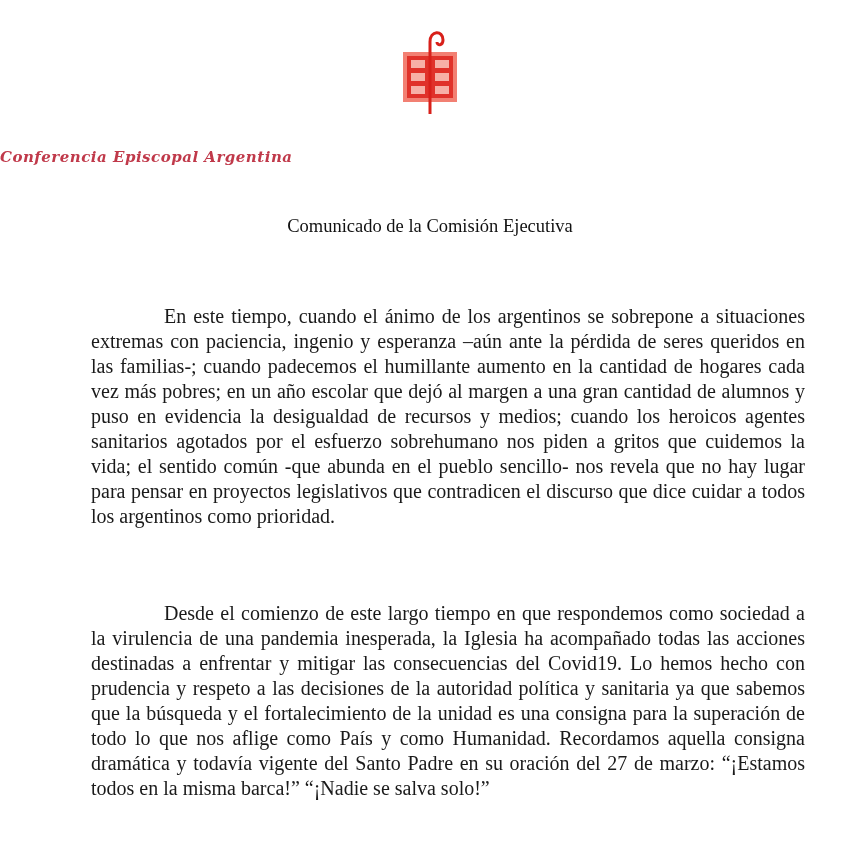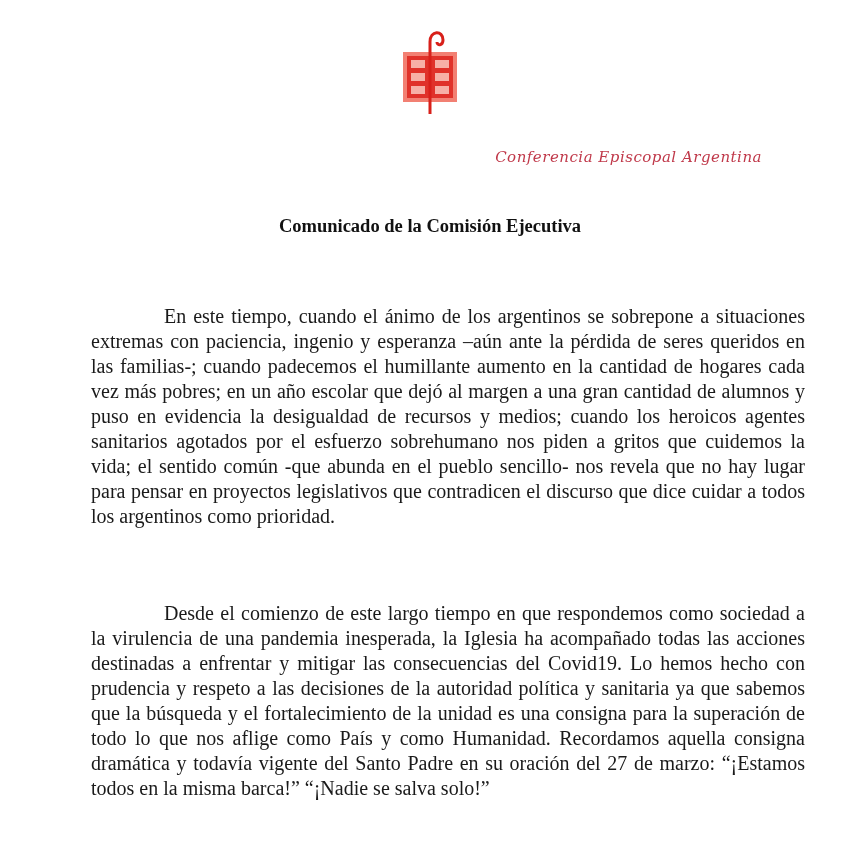--- a/index.html
+++ b/index.html
@@ -1,19 +1,19 @@
 <!DOCTYPE html>
 <html><head>
 <meta charset="utf-8">
 <style>
   html, body { margin: 0; padding: 0; background: #ffffff; }
   body { width: 860px; height: 860px; overflow: hidden; position: relative; font-family: "Liberation Serif", "DejaVu Serif", serif; color: #1a1a1a; }
   .logo { position: absolute; left: 393px; top: 28px; width: 74px; height: 88px; }
-  .brand { position: absolute; left: 0; width: 762px; top: 148px; text-align: right; font-family: "DejaVu Serif", serif; font-style: italic; font-size: 15px; color: #c0394a; letter-spacing: 0.5px; }
-  .title { position: absolute; left: 0; width: 860px; top: 216px; text-align: center; font-weight: bold; font-size: 18.5px; color: #111; }
+  .brand { position: absolute; left: 0; width: 762px; top: 148px; text-align: left; font-family: "DejaVu Serif", serif; font-style: italic; font-size: 15px; color: #c0394a; letter-spacing: 0.5px; font-weight: bold; }
+  .title { position: absolute; left: 0; width: 860px; top: 216px; text-align: center; font-weight: normal; font-size: 18.5px; color: #111; }
   .body-text { position: absolute; left: 83px; width: 730px; font-size: 20px; line-height: 25px; text-align: justify; }
   .para { margin: 8px; text-indent: 73px; }
   .p1 { top: 296px; }
   .p2 { top: 593px; }
 </style>
 </head>
 <body>
 
 <div class="logo">
   <svg width="74" height="88" viewBox="0 0 74 88">

